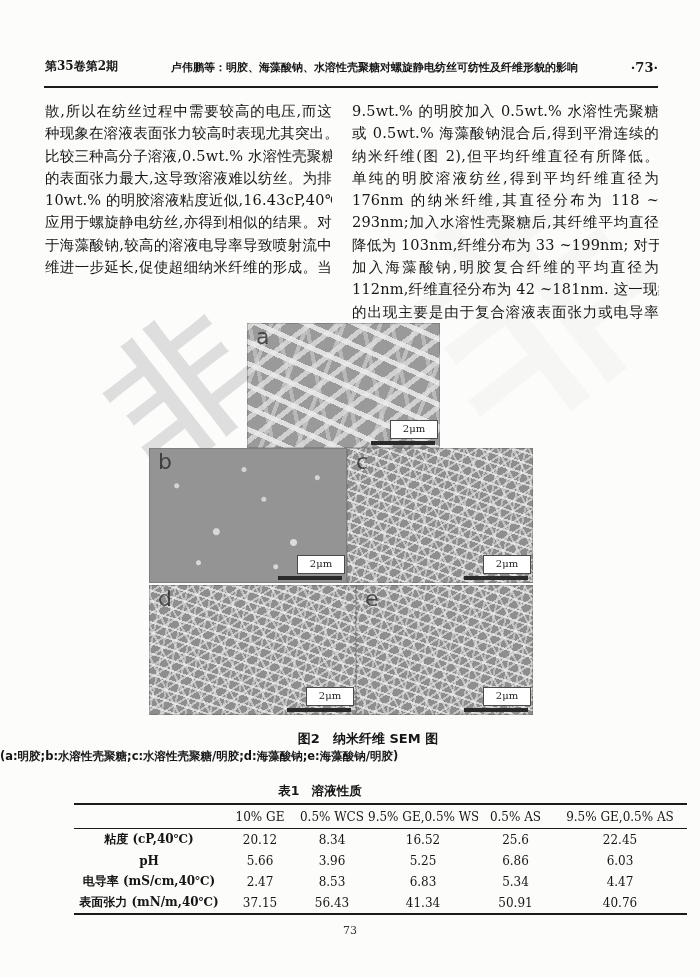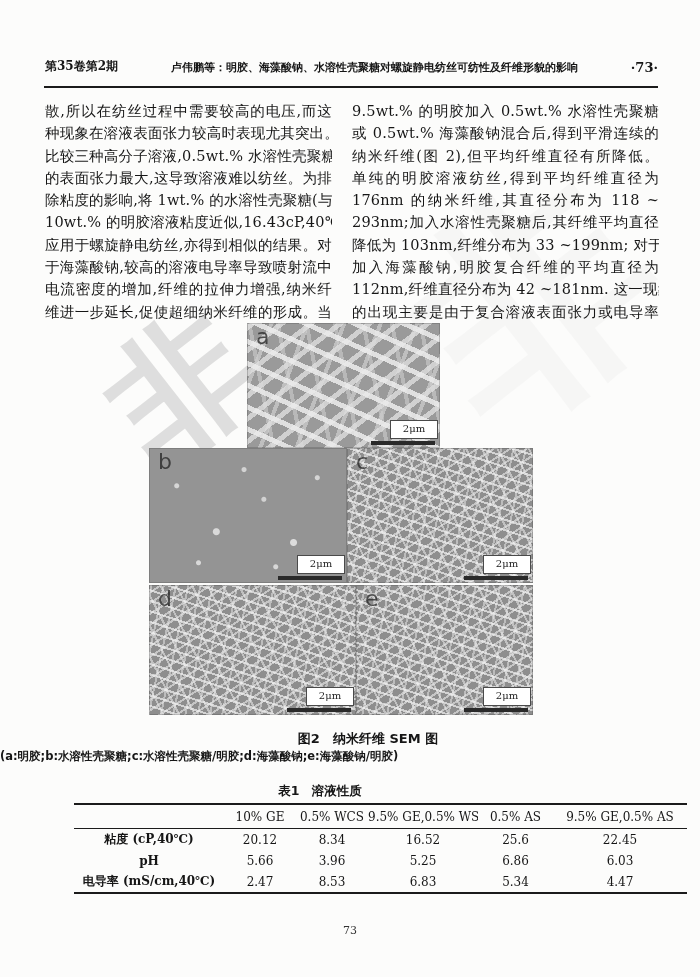--- a/index.html
+++ b/index.html
@@ -106,25 +106,23 @@
     <span class="h-title">卢伟鹏等：明胶、海藻酸钠、水溶性壳聚糖对螺旋静电纺丝可纺性及纤维形貌的影响</span>
     <span class="h-right">·73·</span>
   </div>
   <div class="head-rule"></div>
 
   <div class="col col-left">
     <div class="line">散,所以在纺丝过程中需要较高的电压,而这</div>
     <div class="line">种现象在溶液表面张力较高时表现尤其突出。</div>
     <div class="line">比较三种高分子溶液,0.5wt.% 水溶性壳聚糖</div>
     <div class="line">的表面张力最大,这导致溶液难以纺丝。为排</div>
-    <div class="line">除粘度的影响,将 1wt.% 的水溶性壳聚糖(与</div>
     <div class="line">10wt.% 的明胶溶液粘度近似,16.43cP,40℃)</div>
     <div class="line">应用于螺旋静电纺丝,亦得到相似的结果。对</div>
     <div class="line">于海藻酸钠,较高的溶液电导率导致喷射流中</div>
-    <div class="line">电流密度的增加,纤维的拉伸力增强,纳米纤</div>
     <div class="line">维进一步延长,促使超细纳米纤维的形成。当</div>
   </div>
 
   <div class="col col-right">
     <div class="line">9.5wt.% 的明胶加入 0.5wt.% 水溶性壳聚糖</div>
     <div class="line">或 0.5wt.% 海藻酸钠混合后,得到平滑连续的</div>
     <div class="line">纳米纤维(图 2),但平均纤维直径有所降低。</div>
     <div class="line">单纯的明胶溶液纺丝,得到平均纤维直径为</div>
     <div class="line">176nm 的纳米纤维,其直径分布为 118 ~</div>
     <div class="line">293nm;加入水溶性壳聚糖后,其纤维平均直径</div>
@@ -202,18 +200,26 @@
         <td>6.03</td>
       </tr>
       <tr>
         <td class="rowlbl">电导率 (mS/cm,40℃)</td>
         <td>2.47</td>
         <td>8.53</td>
         <td>6.83</td>
         <td>5.34</td>
         <td>4.47</td>
       </tr>
+      <tr>
+        <td class="rowlbl">表面张力 (mN/m,40℃)</td>
+        <td>37.15</td>
+        <td>56.43</td>
+        <td>41.34</td>
+        <td>50.91</td>
+        <td>40.76</td>
+      </tr>
     </tbody>
   </table>
 
   <div class="pagenum">73</div>
 
 </div>
 
 </body></html>

